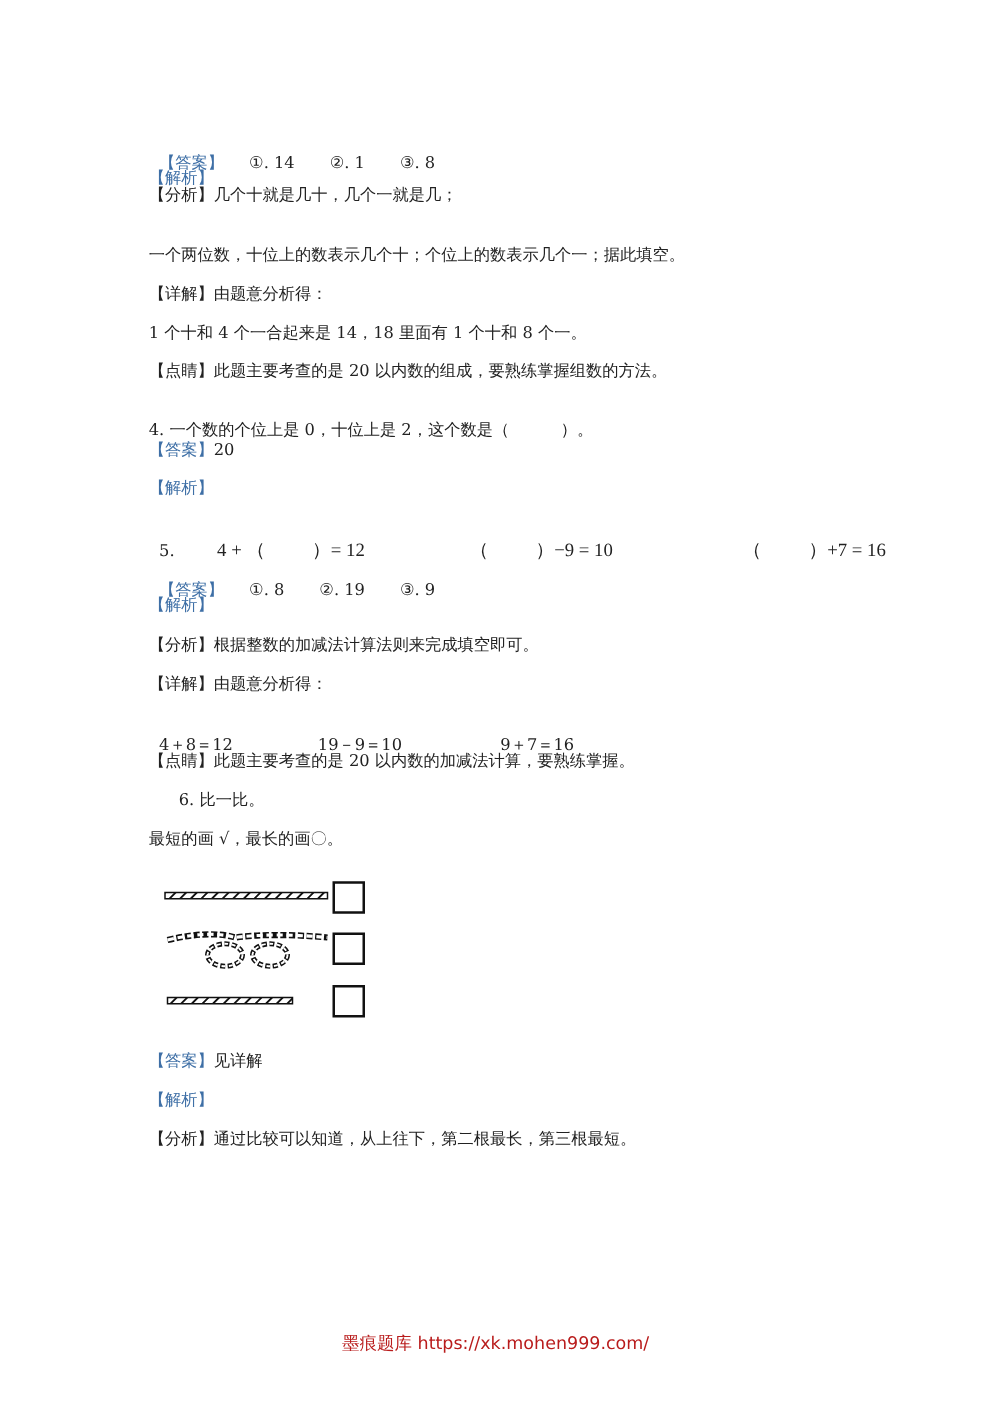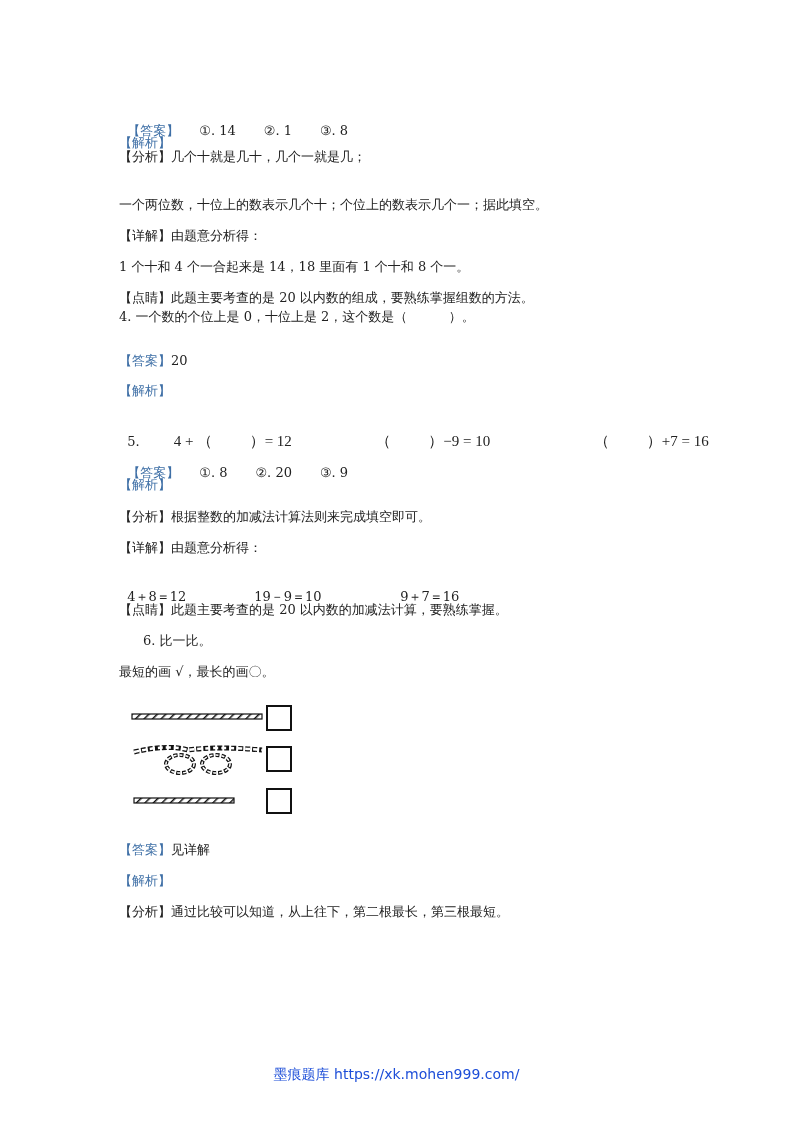--- a/index.html
+++ b/index.html
@@ -4,44 +4,44 @@
 <style>
   html, body { margin: 0; padding: 0; background: #ffffff; }
   body { width: 793px; height: 1122px; position: relative; overflow: hidden;
          font-family: "DejaVu Serif", "Liberation Serif", serif; color: #222; }
   .line { position: absolute; left: 119px; font-size: 13px; line-height: 18px; white-space: pre; }
   .blue { color: #3e6fa6; }
   .gap { display: inline-block; }
   .eq { font-family: "Liberation Serif", serif; font-size: 15px; margin-left: 24px; }
   .fig { position: absolute; left: 128px; top: 700px; width: 170px; height: 120px; }
   .footer { position: absolute; left: 0; width: 793px; top: 1066px; text-align: center;
-            font-family: "DejaVu Sans", "Liberation Sans", sans-serif; font-size: 14px; color: #1d4ed8; }
+            font-family: "DejaVu Sans", "Liberation Sans", sans-serif; font-size: 14px; color: #b91c1c; }
 </style>
 </head>
 <body>
 
 <div class="line ans" style="top:104px;">
   <span class="blue">【答案】</span><span class="gap" style="width:20px"></span><span>①. 14</span><span class="gap" style="width:28px"></span><span>②. 1</span><span class="gap" style="width:28px"></span><span>③. 8</span>
 </div>
 <div class="line blue" style="top:134px;">【解析】</div>
 <div class="line" style="top:148px;"><span>【分析】</span><span>几个十就是几十，几个一就是几；</span></div>
 <div class="line" style="top:196px;">一个两位数，十位上的数表示几个十；个位上的数表示几个一；据此填空。</div>
 <div class="line" style="top:227px;"><span>【详解】</span><span>由题意分析得：</span></div>
 <div class="line" style="top:258px;">1 个十和 4 个一合起来是 14，18 里面有 1 个十和 8 个一。</div>
 <div class="line" style="top:289px;"><span>【点睛】</span><span>此题主要考查的是 20 以内数的组成，要熟练掌握组数的方法。</span></div>
 
-<div class="line" style="top:308px;">4. 一个数的个位上是 0，十位上是 2，这个数是（          ）。</div>
+<div class="line" style="top:336px;">4. 一个数的个位上是 0，十位上是 2，这个数是（          ）。</div>
 <div class="line" style="top:352px;text-align:right;"><span class="blue">【答案】</span><span>20</span></div>
 <div class="line blue" style="top:382px;">【解析】</div>
 
 <div class="line" style="top:414px;">
   <span>5.</span><span class="gap" style="width:10px"></span><span class="eq">4 + （          ）= 12</span><span class="gap" style="width:60px"></span><span class="eq">（          ）−9 = 10</span><span class="gap" style="width:80px"></span><span class="eq">（          ）+7 = 16</span>
 </div>
 <div class="line ans" style="top:446px;">
-  <span class="blue">【答案】</span><span class="gap" style="width:20px"></span><span>①. 8</span><span class="gap" style="width:28px"></span><span>②. 20</span><span class="gap" style="width:28px"></span><span>③. 9</span>
+  <span class="blue">【答案】</span><span class="gap" style="width:20px"></span><span>①. 8</span><span class="gap" style="width:28px"></span><span>②. 19</span><span class="gap" style="width:28px"></span><span>③. 9</span>
 </div>
 <div class="line blue" style="top:476px;">【解析】</div>
 <div class="line" style="top:508px;text-align:center;"><span>【分析】</span><span>根据整数的加减法计算法则来完成填空即可。</span></div>
 <div class="line" style="top:539px;"><span>【详解】</span><span>由题意分析得：</span></div>
 <div class="line" style="top:570px;">
   <span style="display:inline-block;width:127px">4＋8＝12</span><span style="display:inline-block;width:146px">19－9＝10</span><span>9＋7＝16</span>
 </div>
 <div class="line" style="top:601px;text-align:center;"><span>【点睛】</span><span>此题主要考查的是 20 以内数的加减法计算，要熟练掌握。</span></div>
 
 <div class="line" style="top:632px;margin-left:24px;">6. 比一比。</div>

